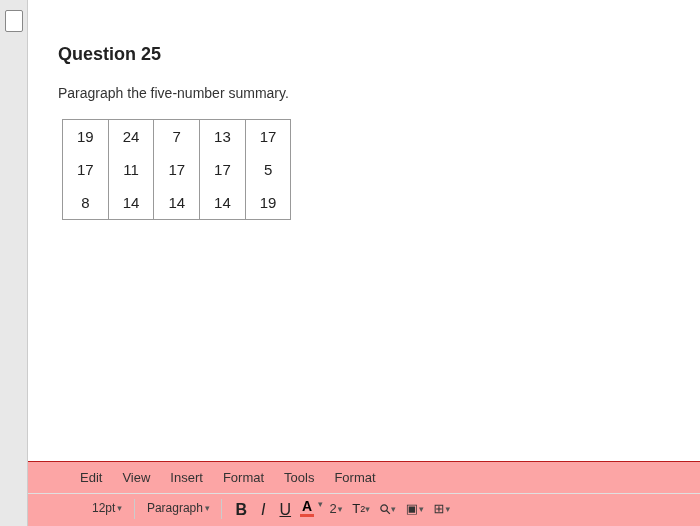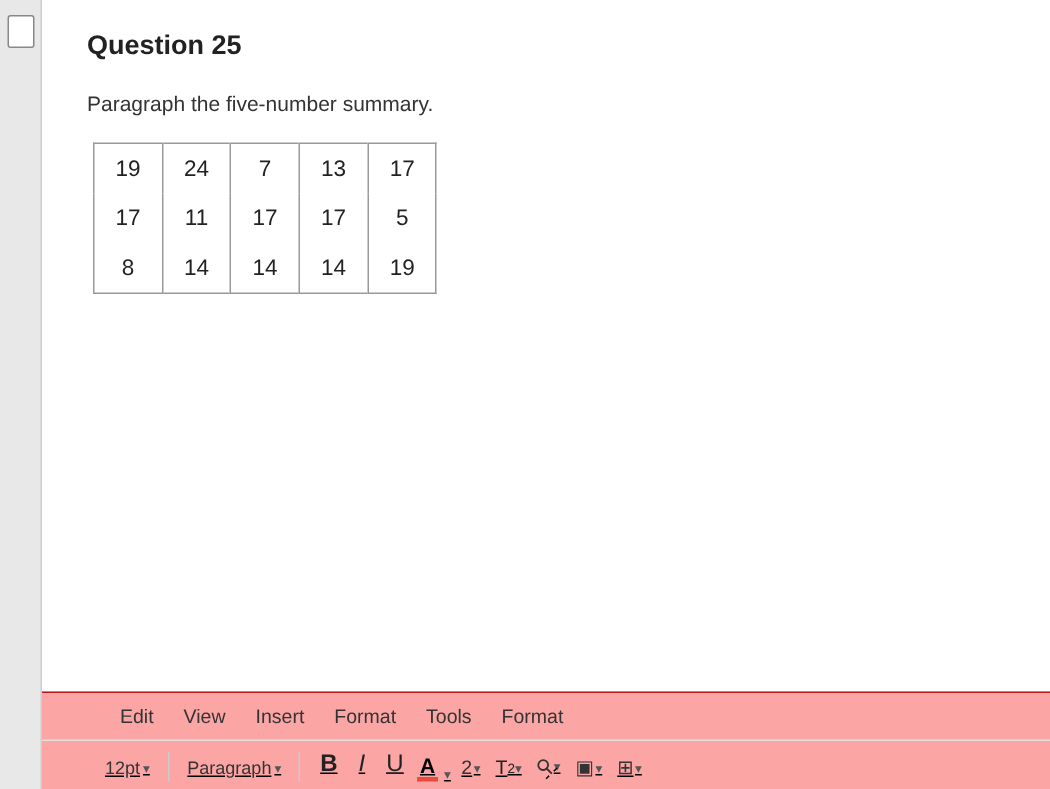--- a/index.html
+++ b/index.html
@@ -41,20 +41,21 @@
       flex: 1;
       background: white;
       display: flex;
       flex-direction: column;
     }
 
     .question-area {
       flex: 1;
       padding: 20px 30px;
       overflow-y: auto;
+      margin-top: 24px;
     }
 
     .question-title {
       font-size: 18px;
       font-weight: bold;
       margin-bottom: 20px;
       color: #222;
     }
 
     .question-text {
@@ -101,24 +102,23 @@
 
     .menu-item {
       font-size: 13px;
       color: #333;
       cursor: pointer;
       padding: 2px 2px;
     }
 
     .format-toolbar {
       display: flex;
-      align-items: flex-end;
-      padding: 5px 38px;
+      align-items: flex-start;
+      padding: 5px 60px;
       gap: 4px;
-      text-decoration: underline;
     }
 
     .toolbar-dropdown {
       display: flex;
       align-items: center;
       font-size: 12px;
       color: #333;
       cursor: pointer;
       padding: 2px 4px;
       border: none;

